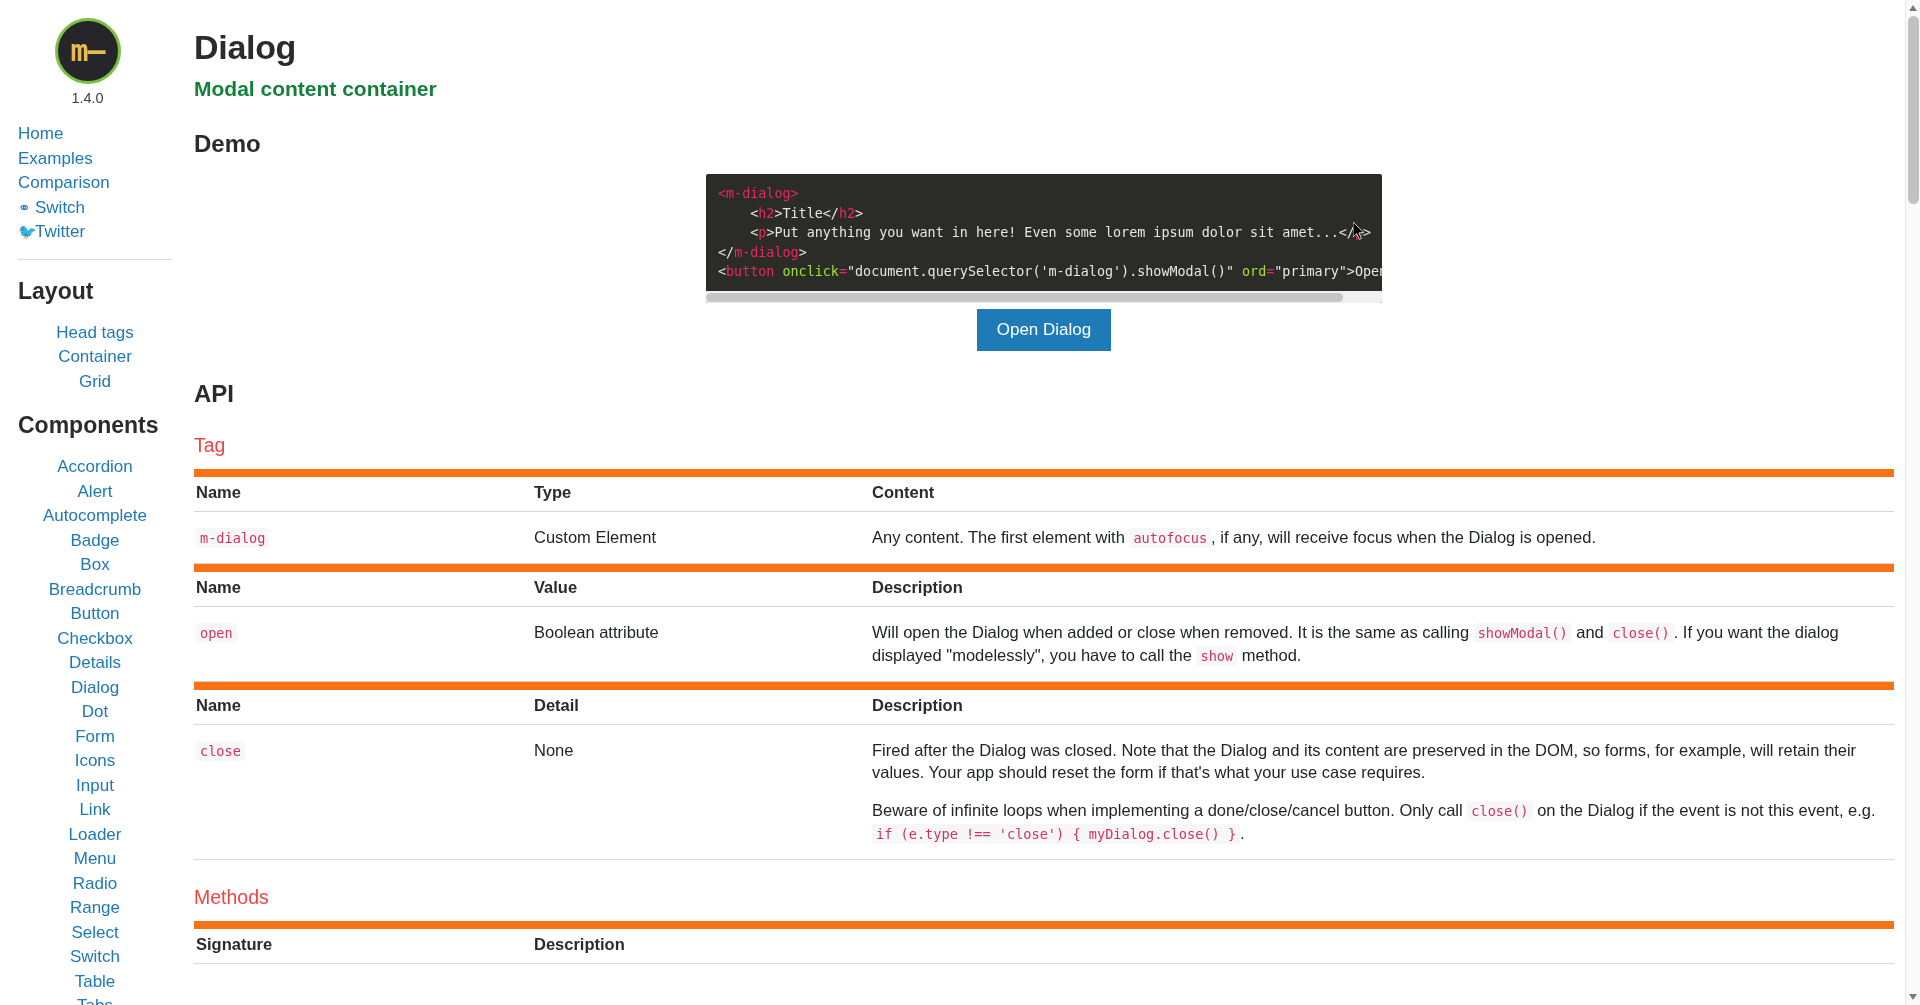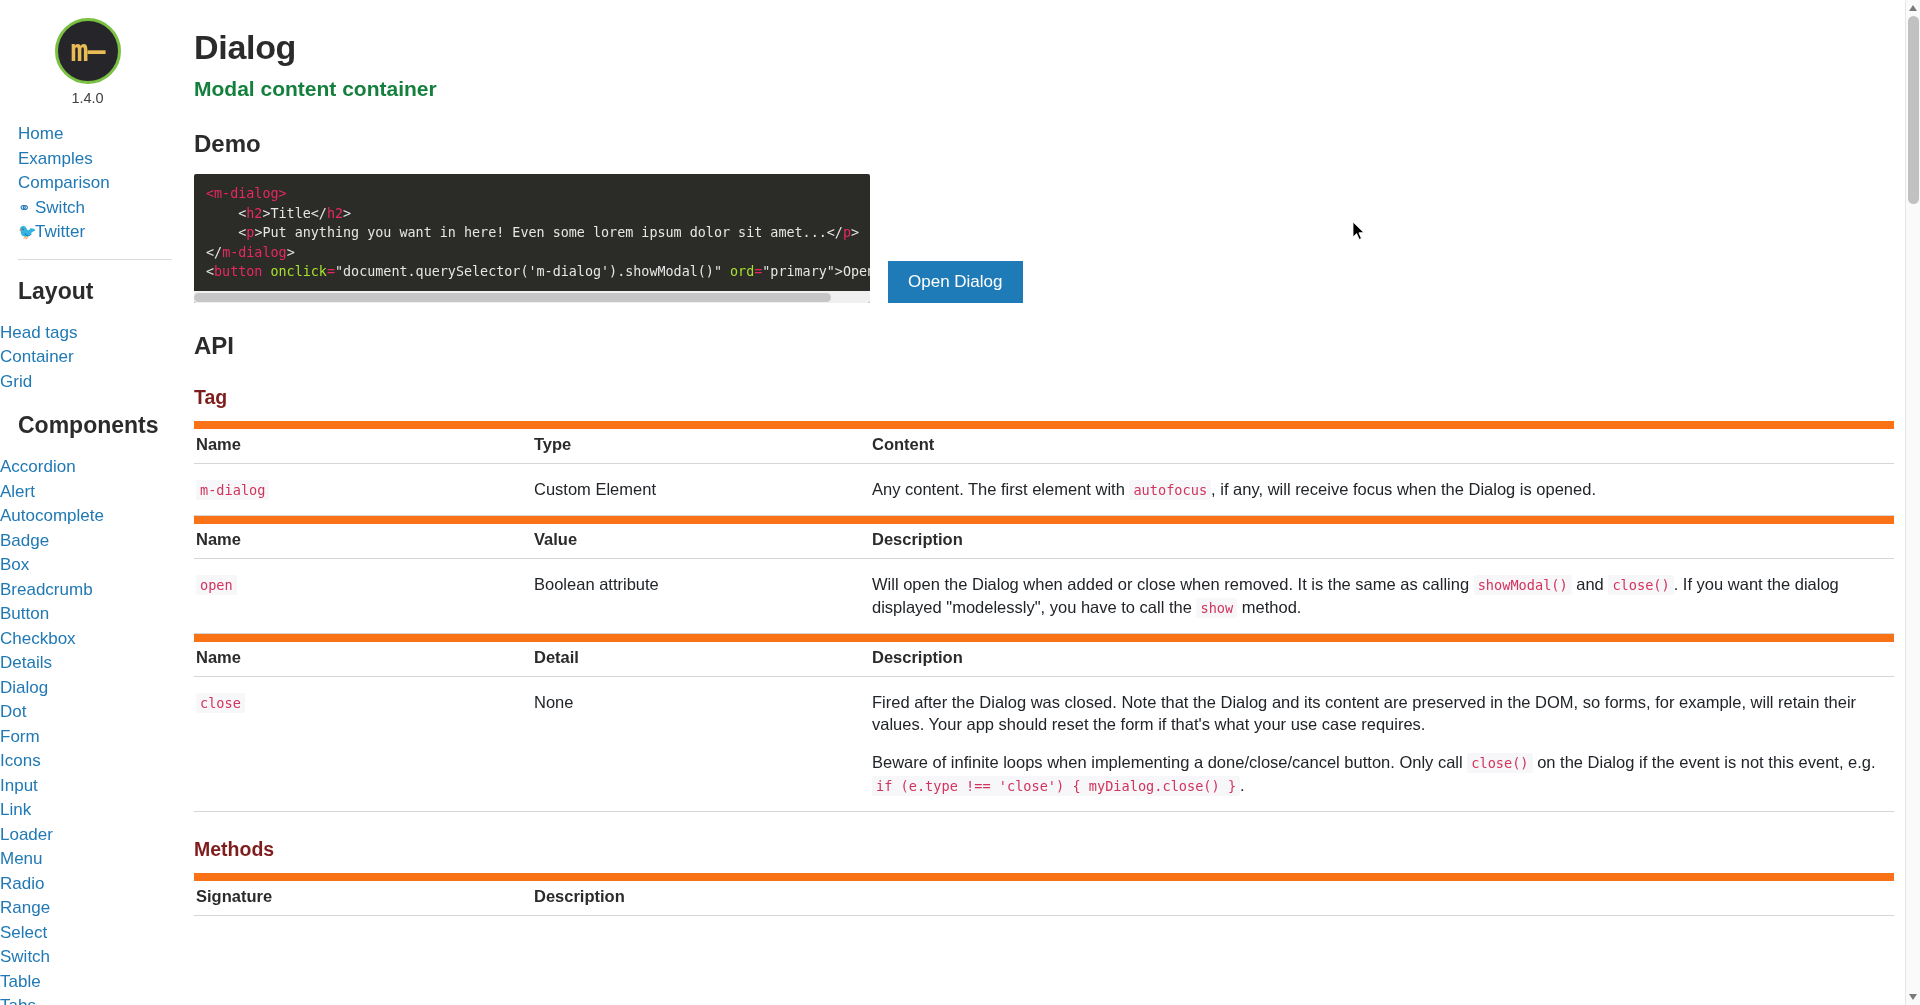--- a/index.html
+++ b/index.html
@@ -45,21 +45,21 @@
   }
   .nav a .gl { display: inline-block; width: 17px; text-align: left; font-size: 15px; }
   .divider {
     border: 0; border-top: 1px solid #d8dbdf;
     margin: 14px 18px 0 18px;
   }
   .nav-head {
     font-size: 23px; font-weight: bold; color: #2b2b2b;
     margin: 18px 0 6px 18px;
   }
-  .nav-group { padding-left: 0; }
+  .nav-group { padding-left: 0; text-align: center; }
 
   
   .main {
     flex: 1 1 auto;
     padding: 28px 26px 0 4px;
     overflow: hidden;
     position: relative;
   }
   h1.title {
     font-size: 34px; font-weight: bold; margin: 0 0 0 0;
@@ -67,26 +67,26 @@
   }
   .subtitle {
     font-size: 21px; font-weight: bold; color: #15803d;
     margin-top: 10px;
   }
   h2.section {
     font-size: 24px; font-weight: bold; color: #2b2b2b;
     margin: 29px 0 16px 0;
   }
   h3.sub {
-    font-size: 19.5px; font-weight: bold; color: #7f1d1d;
+    font-size: 19.5px; font-weight: normal; color: #ef4444;
     margin: 26px 0 12px 0;
   }
 
   
-  .demo-row { display: flex; align-items: flex-end; gap: 18px; }
+  .demo-row { display: flex; align-items: center; gap: 6px; flex-direction: column; }
   .code-block {
     width: 676px;
     background: #2b2b28;
     border-radius: 2px;
     padding: 10px 0 0 0;
     position: relative;
     overflow: hidden;
   }
   .code-block pre {
     margin: 0;

